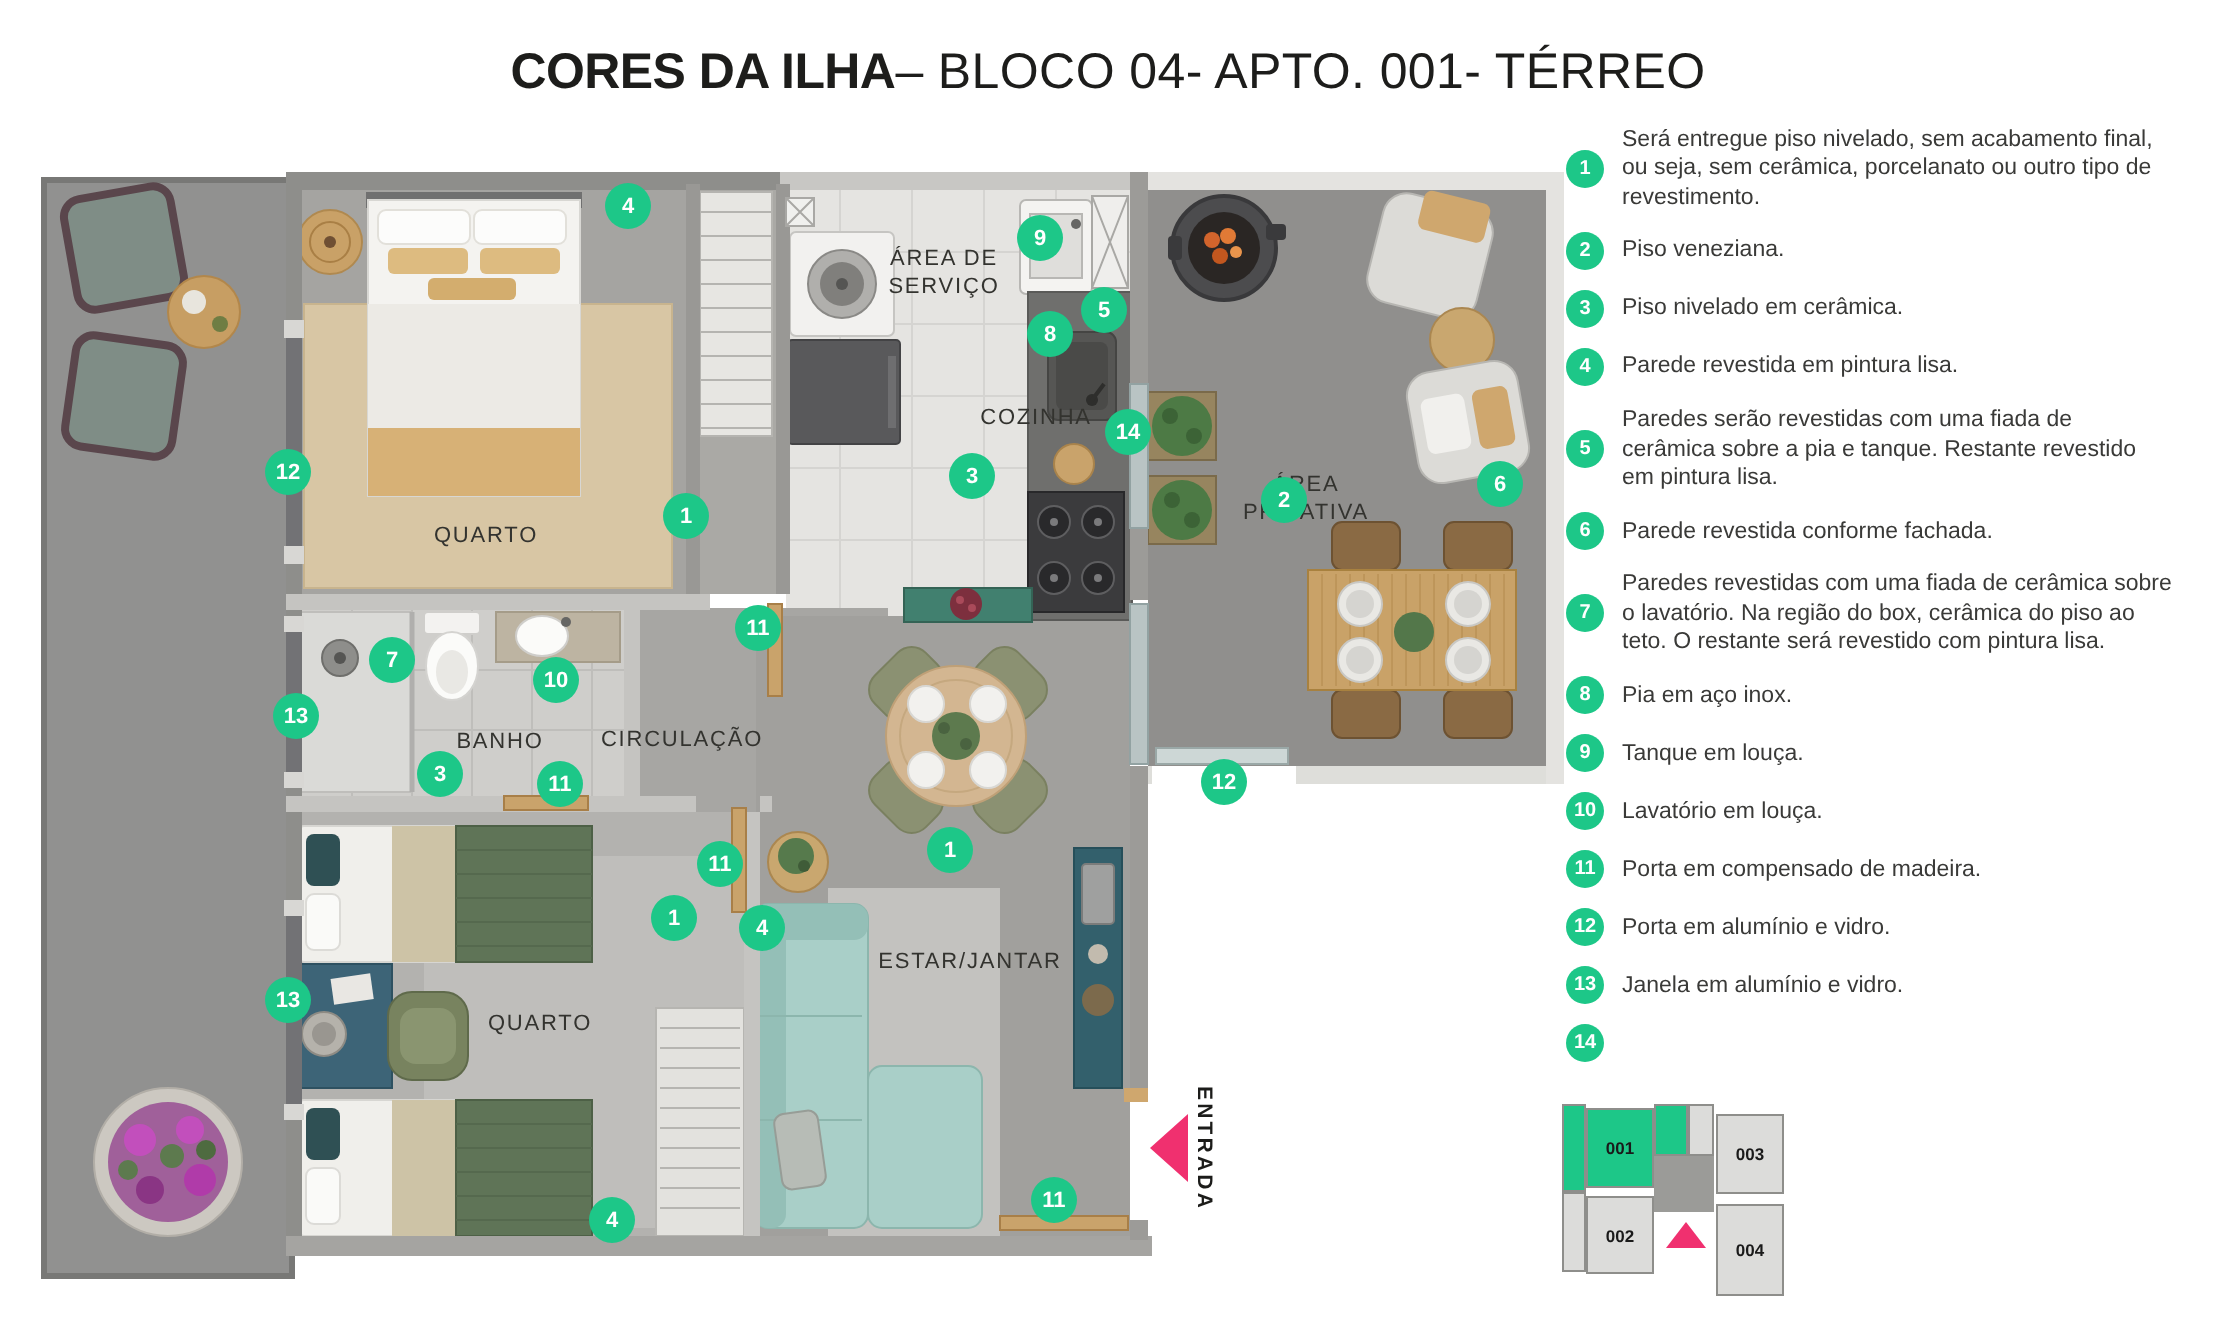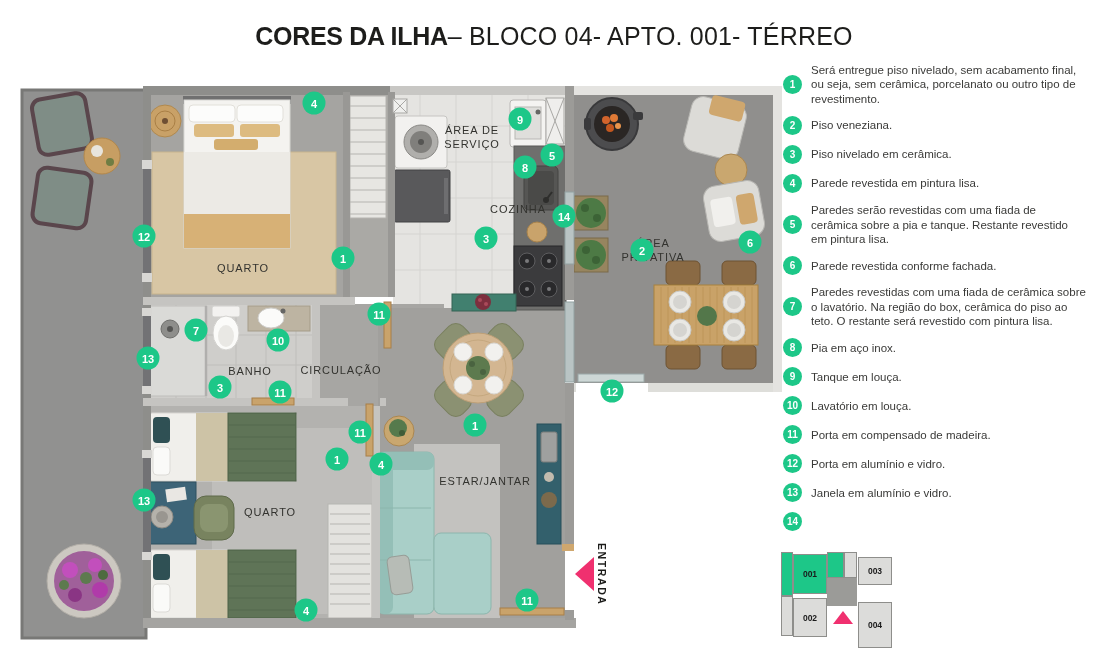--- a/index.html
+++ b/index.html
@@ -127,21 +127,21 @@
   .kp-arrow {
     position: absolute;
     left: 52px; top: 60px;
     width: 0; height: 0;
     border-left: 10px solid transparent;
     border-right: 10px solid transparent;
     border-bottom: 13px solid var(--pink);
   }
   .c001 { left:12px; top:3px;  width:34px; height:40px; }
   .c002 { left:12px; top:47px; width:34px; height:39px; }
-  .c003 { left:77px; top:6px;  width:34px; height:28px; }
+  .c003 { left:77px; top:6px;  width:34px; height:40px; }
   .c004 { left:77px; top:51px; width:34px; height:46px; }
 </style>
 </head>
 <body>
 
 <div class="page">
 
   <div class="header">
     <span class="brand">CORES DA ILHA</span><span class="rest">– BLOCO 04- APTO. 001- TÉRREO</span>
   </div>

